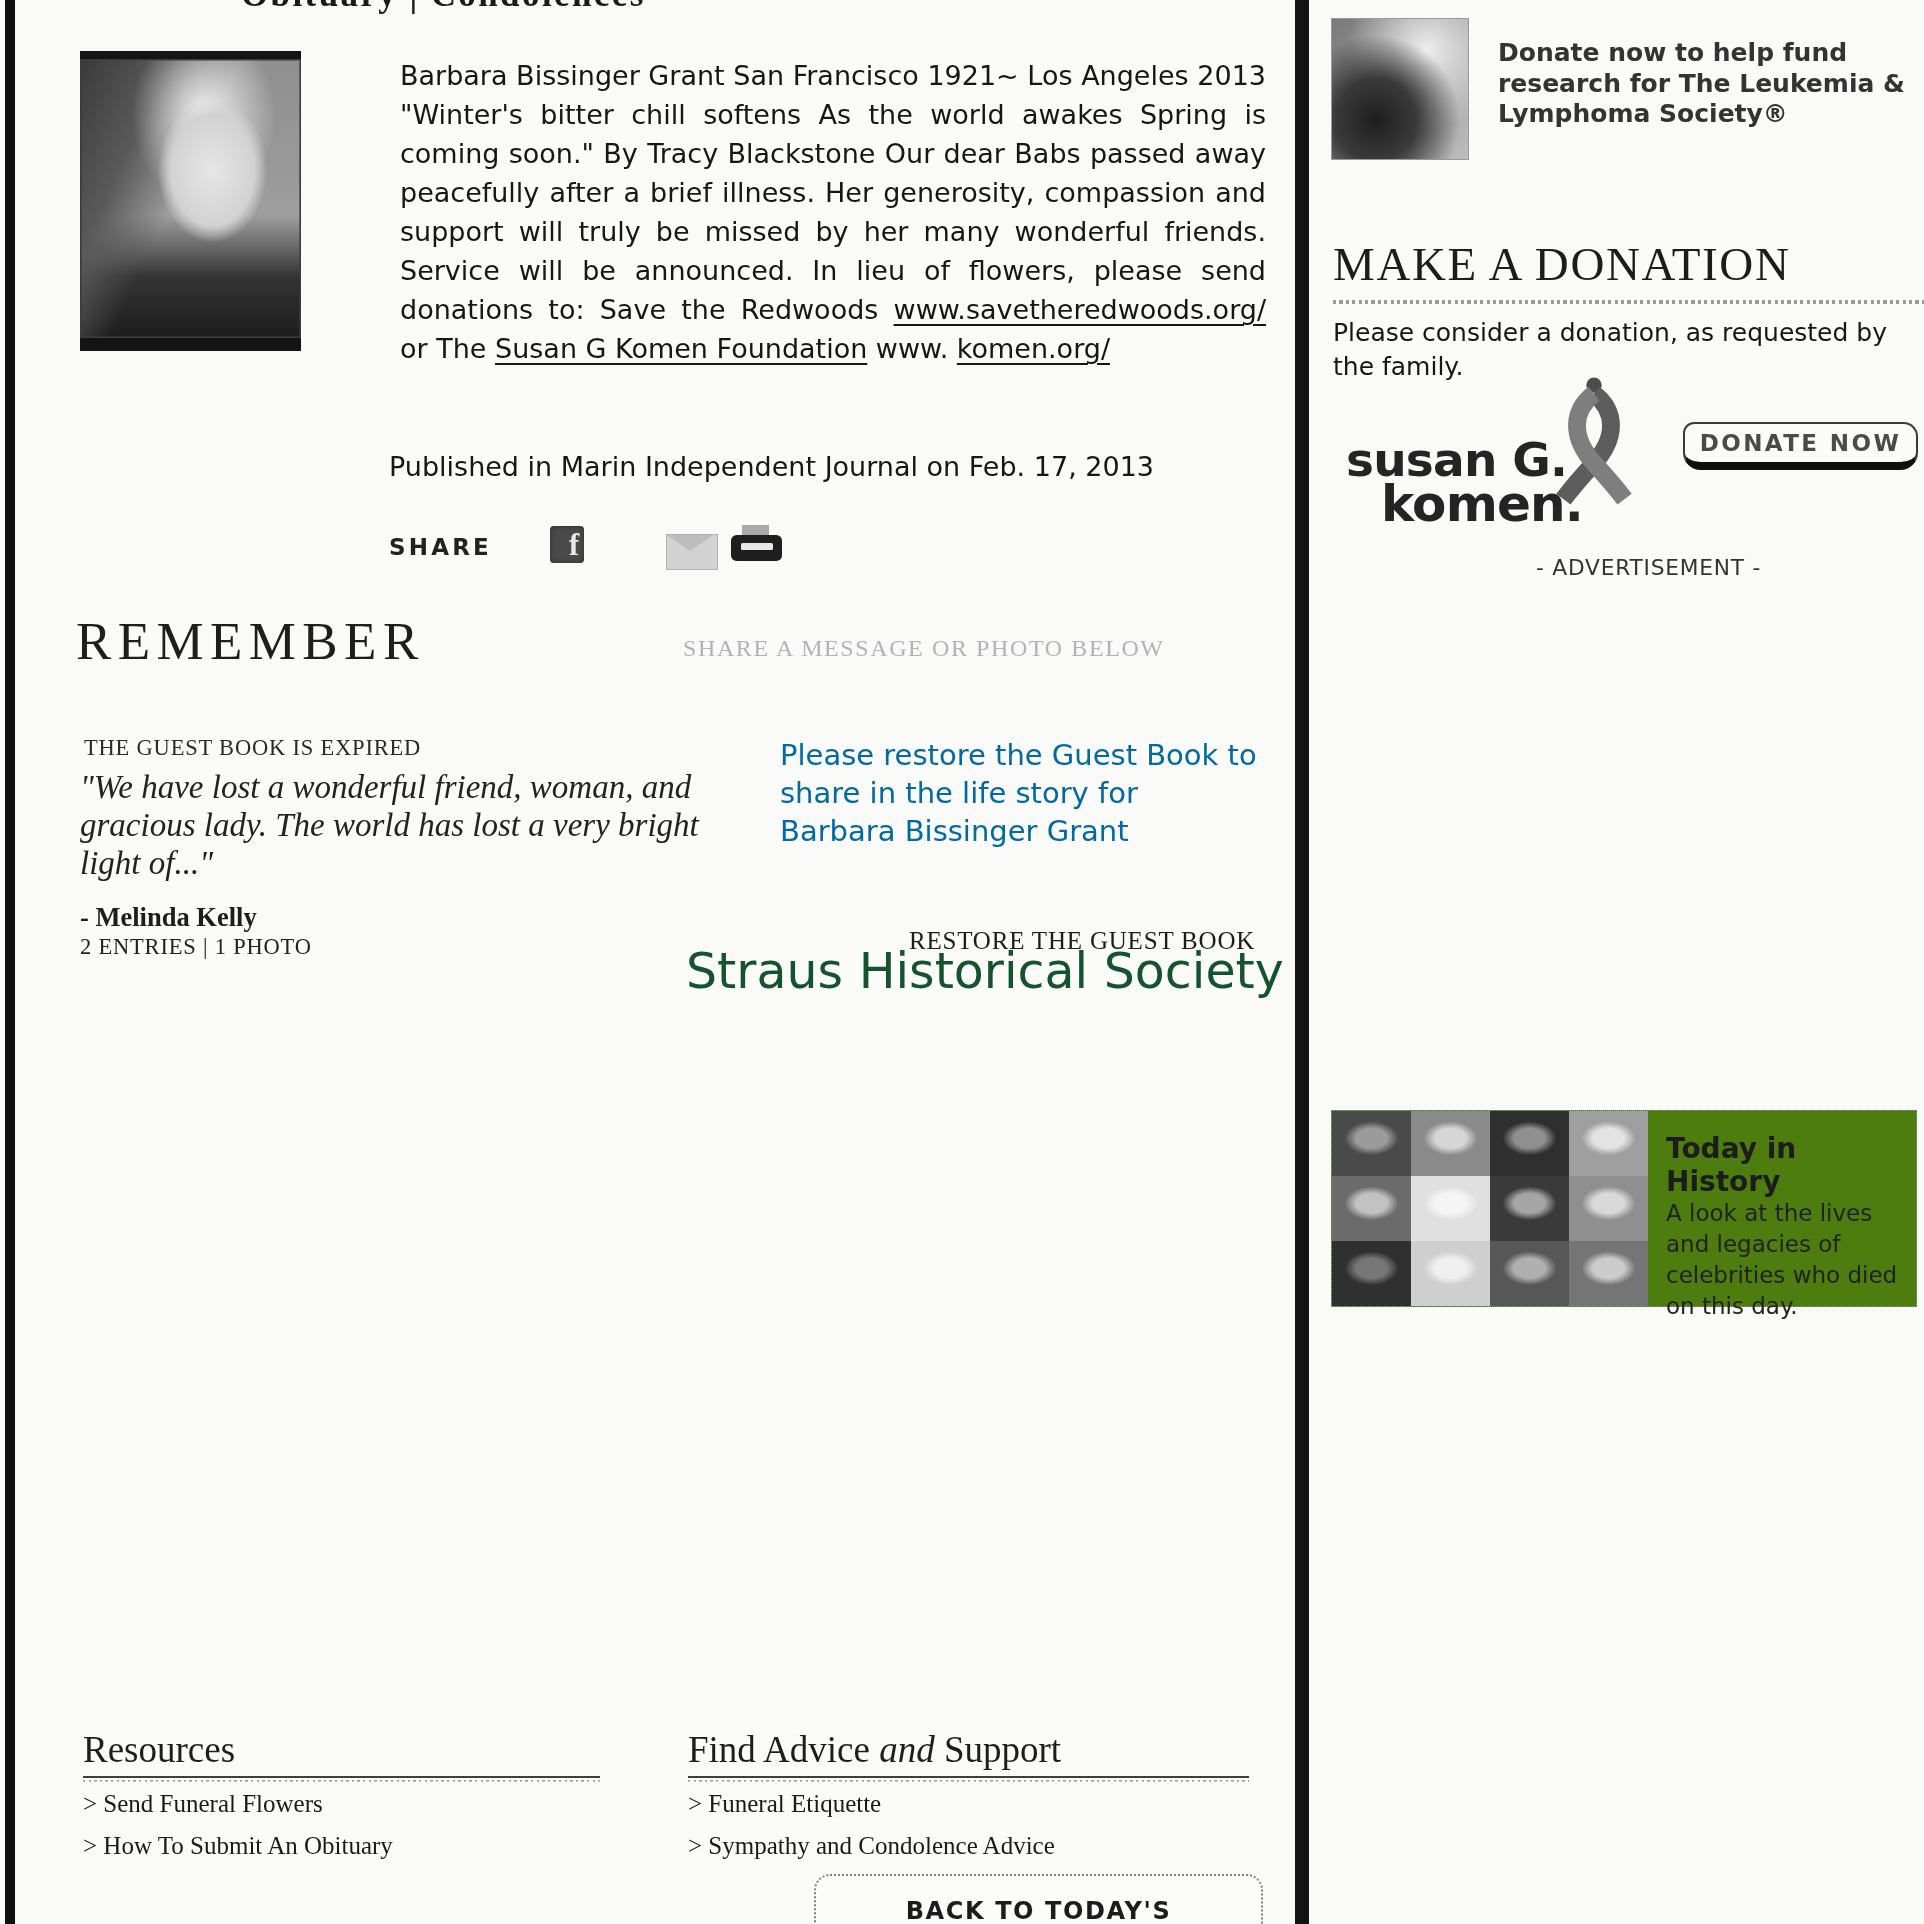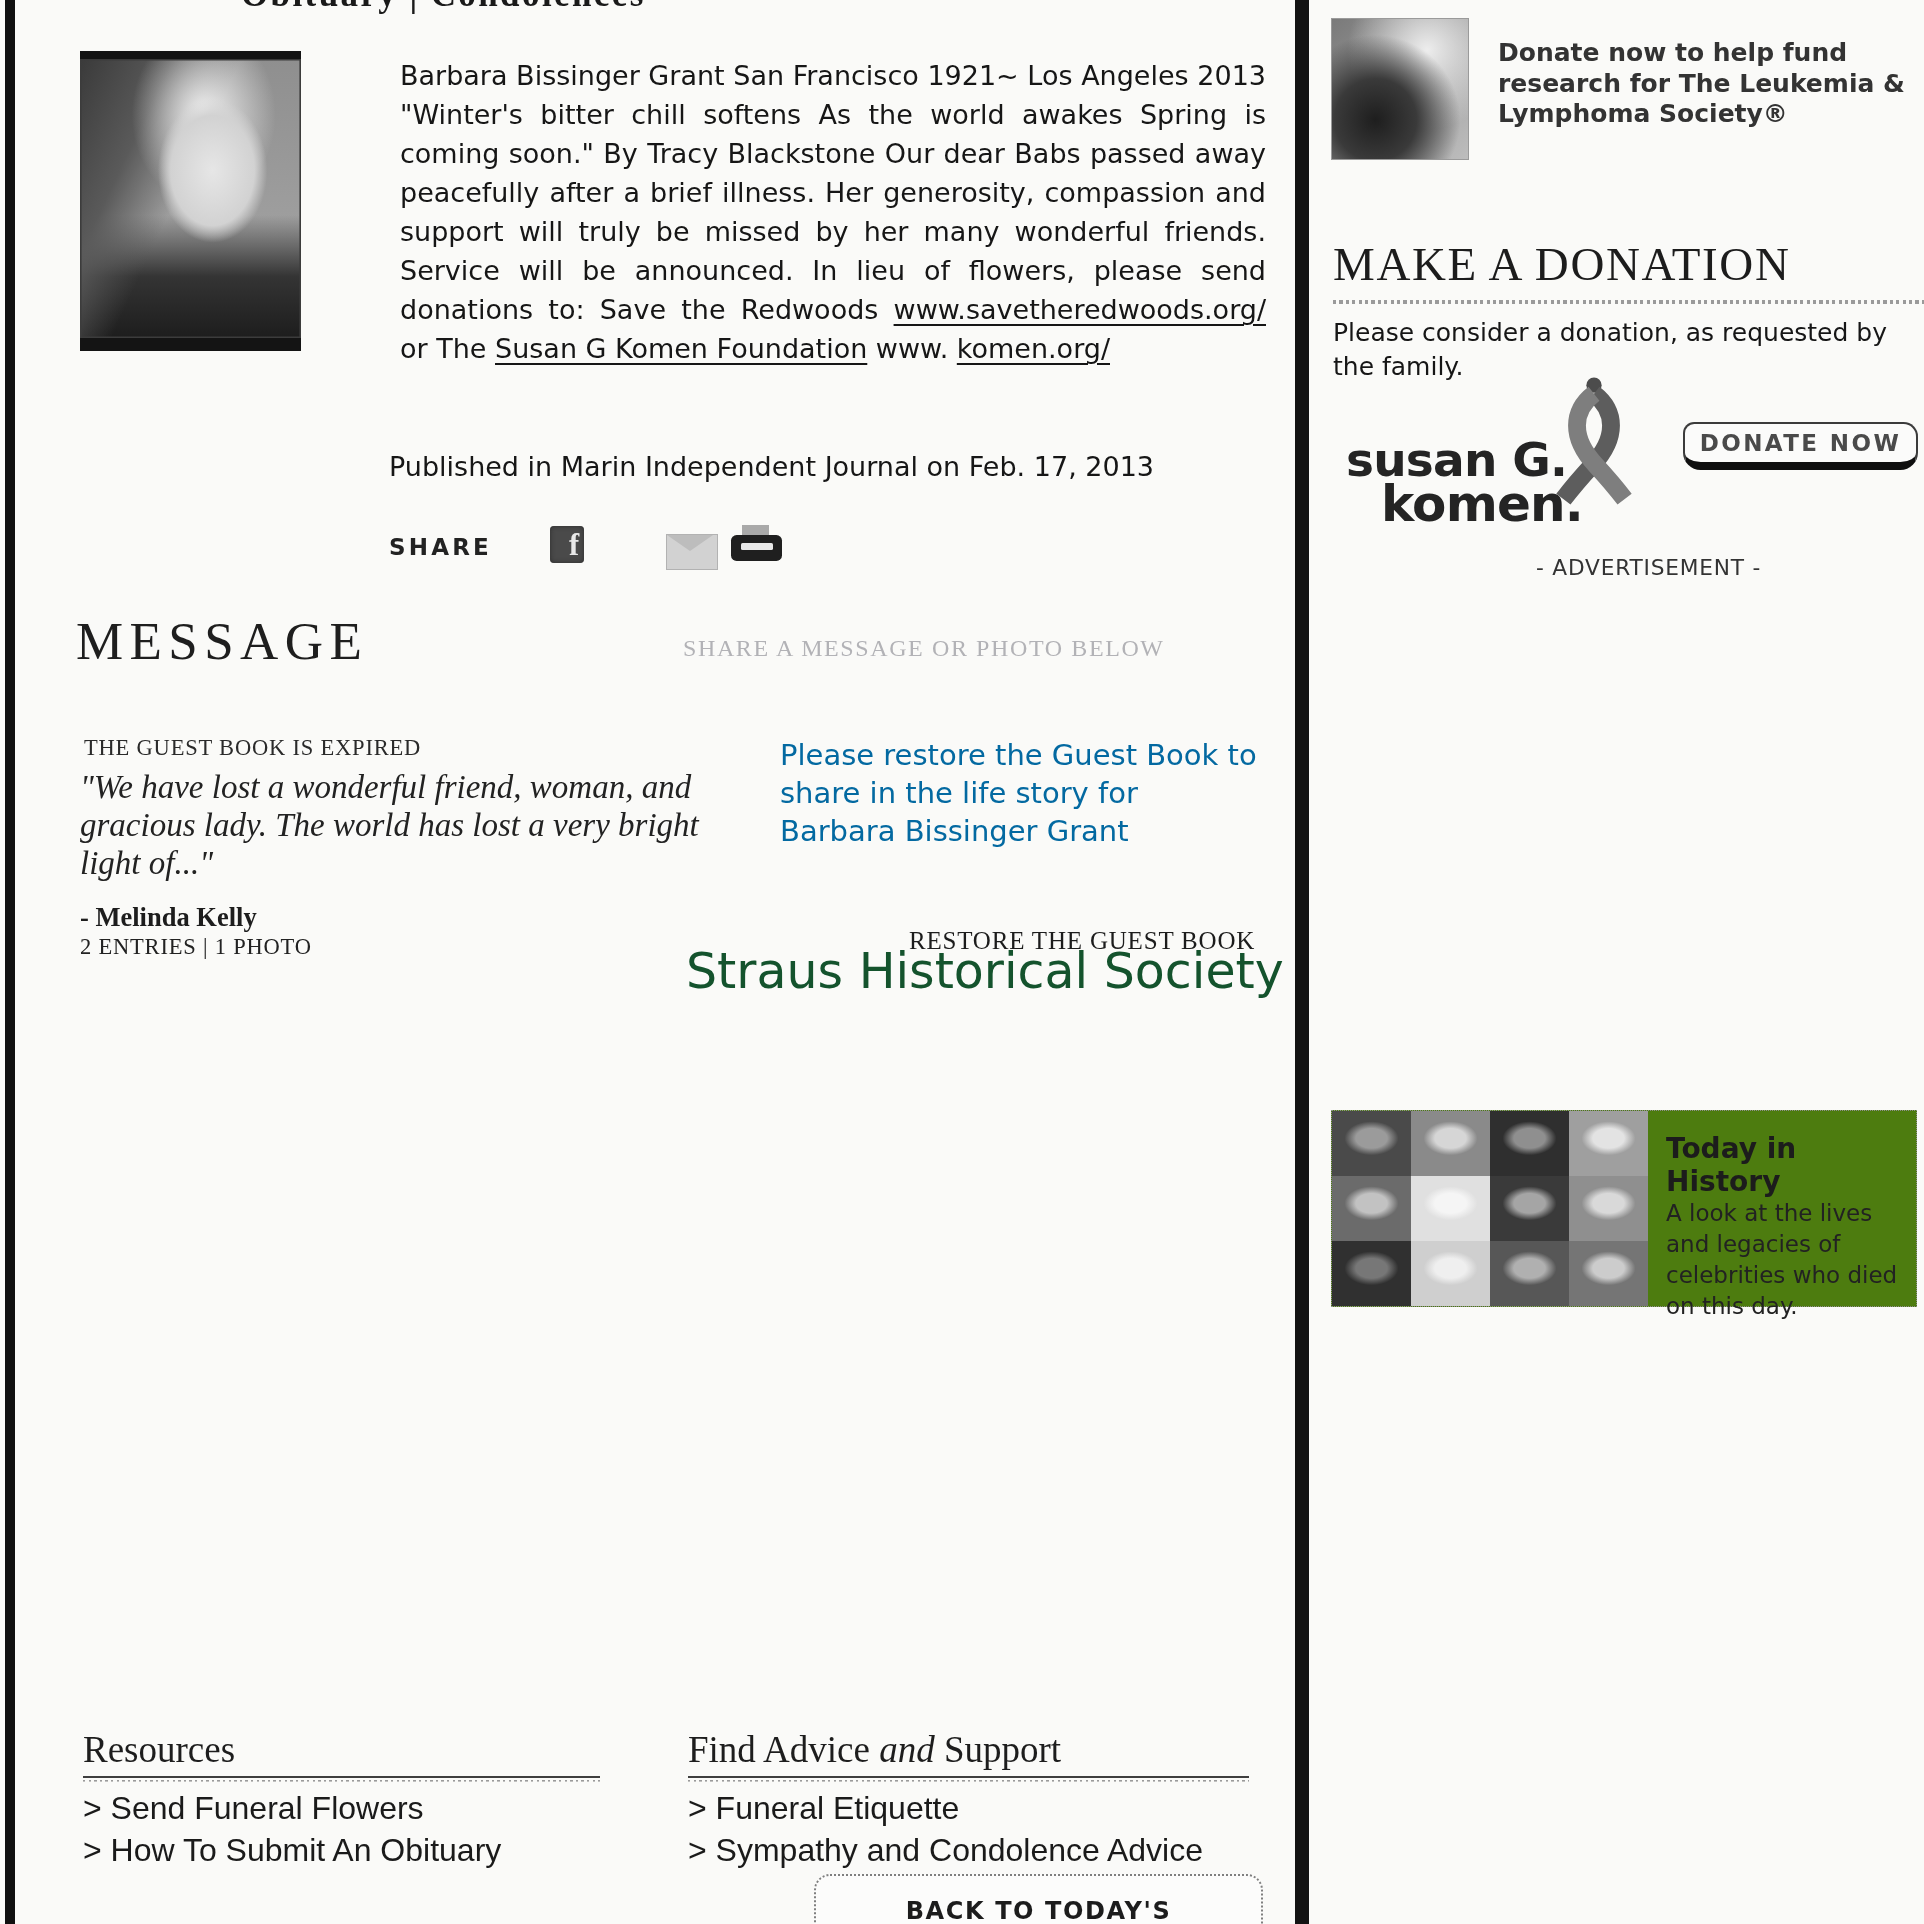--- a/index.html
+++ b/index.html
@@ -97,21 +97,21 @@
   
   .sec-title{margin:0;font-family:"Liberation Serif",serif;font-weight:normal;font-size:37px;color:#1d1d1d;white-space:nowrap;}
   .sec-title em{font-family:"Liberation Serif",serif;}
   .res-title{left:83px;top:1728px;}
   .adv-title{left:688px;top:1728px;}
   .rule{height:4.8px;border-top:2.4px solid #3f3f3f;
         background:repeating-linear-gradient(90deg,#9a9a9a 0 2.4px,transparent 2.4px 5.6px);
         background-size:100% 1.6px;background-position:0 2.4px;background-repeat:no-repeat;}
   .res-rule{left:83px;top:1776px;width:517px;}
   .adv-rule{left:688px;top:1776px;width:561px;}
-  .flink{font-family:Liberation Sans, sans-serif;font-size:32px;color:#1a1a1a;cursor:pointer;white-space:nowrap;}
+  .flink{font-family:Liberation Serif, serif;font-size:25px;color:#1a1a1a;cursor:pointer;white-space:nowrap;}
   .rl1{left:83px;top:1790px;} .rl2{left:83px;top:1832px;}
   .al1{left:688px;top:1790px;} .al2{left:688px;top:1832px;}
   .back-btn{left:814px;top:1874px;width:449px;height:96px;border:2.4px dotted #7f7f7f;border-radius:16px;
             text-align:center;padding-top:21px;box-sizing:border-box;font-size:24px;font-weight:bold;
             letter-spacing:1.6px;color:#1c1c1c;cursor:pointer;background:#fcfcfb;}
 </style>
 </head>
 <body>
 
 <div id="page">
@@ -134,21 +134,21 @@
   <div class="abs icon-mail">
     <div class="flap"></div>
   </div>
   <div class="abs icon-print">
     <div class="paper"></div>
     <div class="pbody">
       <div class="slot"></div>
     </div>
   </div>
 
-  <h1 class="abs remember">MESSAGE</h1>
+  <h1 class="abs remember">REMEMBER</h1>
   <div class="abs share-msg">SHARE A MESSAGE OR PHOTO BELOW</div>
 
   <div class="abs gb-expired">THE GUEST BOOK IS EXPIRED</div>
   <div class="abs gb-quote">"We have lost a wonderful friend, woman, and gracious lady. The world has lost a very bright light of..."</div>
   <div class="abs gb-author">- Melinda Kelly</div>
   <div class="abs gb-stats">2 ENTRIES | 1 PHOTO</div>
 
   <div class="abs restore-msg">Please restore the Guest Book to share in the life story for Barbara Bissinger Grant</div>
   <div class="abs restore-link">RESTORE THE GUEST BOOK</div>
 

